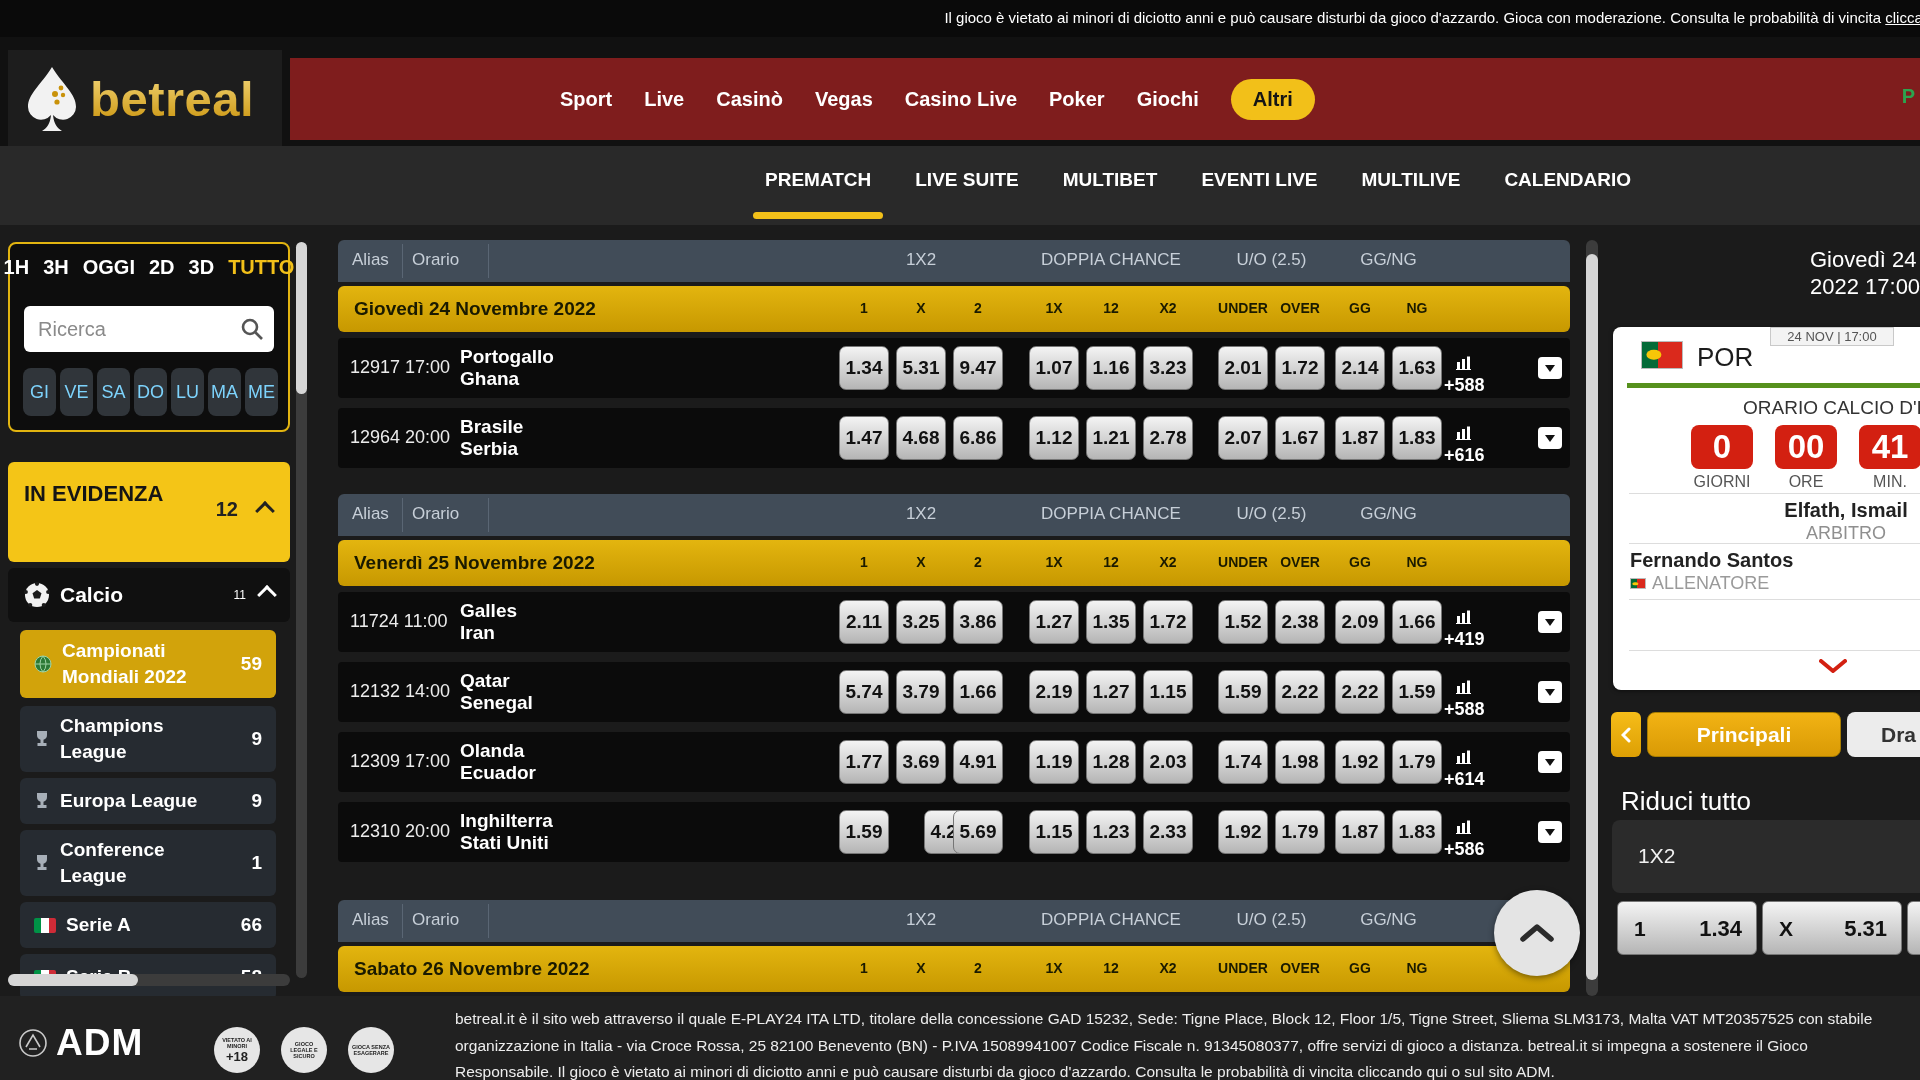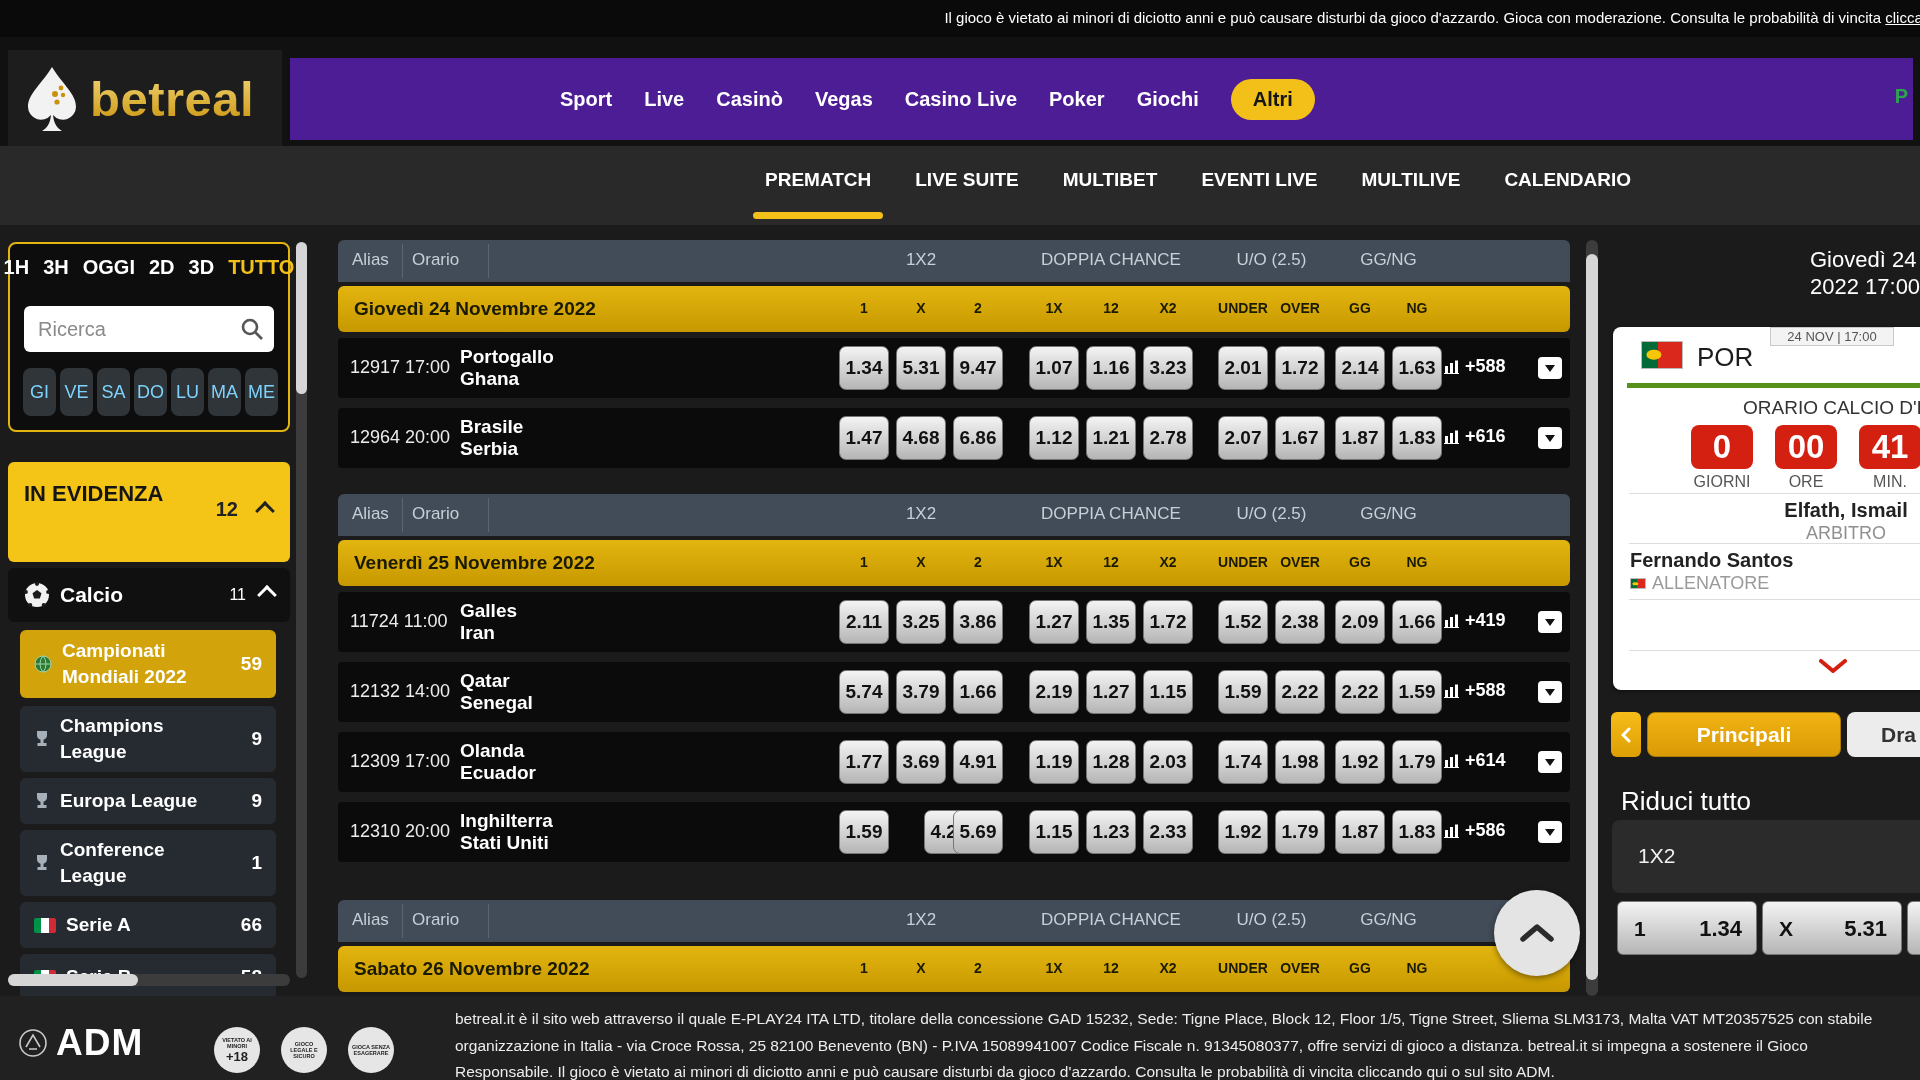--- a/index.html
+++ b/index.html
@@ -10,21 +10,21 @@
   
   .topbar{position:absolute;left:0;top:0;width:100%;height:37px;background:#0a0a0a;}
   .topbar .txt{position:absolute;top:9px;right:-52px;white-space:nowrap;font-size:15px;color:#fff;}
   .topbar .lnk{text-decoration:underline;cursor:pointer;}
 
   
   .header{position:absolute;left:0;top:37px;width:100%;height:109px;background:#111;}
   .logo-box{position:absolute;left:8px;top:13px;width:274px;height:97px;background:#1d1d1d;display:flex;align-items:center;}
   .brand{font-size:49px;font-weight:bold;letter-spacing:.5px;margin-left:8px;
          background:linear-gradient(#f3d77a,#c9920a);-webkit-background-clip:text;background-clip:text;color:transparent;}
-  .nav-panel{position:absolute;left:290px;top:21px;right:7px;height:82px;background:#4c1d95;}
+  .nav-panel{position:absolute;left:290px;top:21px;right:0;height:82px;background:#7f1d1d;}
   .nav{position:absolute;left:270px;top:0;height:100%;display:flex;align-items:center;gap:32px;}
   .nav-item{color:#fff;font-weight:bold;font-size:20px;cursor:pointer;}
   .nav-more{background:#f2c019;color:#151515;padding:9px 22px;border-radius:24px;font-weight:bold;font-size:20px;cursor:pointer;}
   .partial-p{position:absolute;right:5px;top:27px;color:#2da44e;font-weight:bold;font-size:20px;}
 
   
   .subnav{position:absolute;left:0;top:146px;width:100%;height:79px;background:#292929;}
   .tabs{position:absolute;left:765px;top:23px;display:flex;gap:44px;}
   .tab{color:#fff;font-size:19px;font-weight:600;position:relative;cursor:pointer;white-space:nowrap;}
   .tab.active::after{content:"";position:absolute;left:-12px;right:-12px;top:43px;height:7px;border-radius:4px;background:#f2c019;}
@@ -43,21 +43,21 @@
   .daysrow{position:absolute;left:13px;top:124px;width:256px;display:flex;gap:4px;}
   .day{width:33px;height:48px;background:#30353a;border-radius:8px;color:#7dd3fc;font-size:18px;
        display:flex;align-items:center;justify-content:center;cursor:pointer;}
   .evid{position:absolute;left:8px;top:462px;width:282px;height:100px;background:#f4c517;border-radius:6px;cursor:pointer;}
   .evid .lab{position:absolute;left:16px;top:17px;width:150px;font-size:22px;font-weight:800;color:#151515;line-height:30px;}
   .evid .cnt{position:absolute;right:52px;top:36px;font-size:20px;font-weight:bold;color:#222;}
   .chev-up{width:11px;height:11px;border-left:3px solid #222;border-top:3px solid #222;transform:rotate(45deg);}
   .sportrow{position:absolute;left:8px;top:568px;width:282px;height:54px;background:#101010;border-radius:6px;
             display:flex;align-items:center;padding:0 16px;box-sizing:border-box;cursor:pointer;}
   .sportrow .lab{color:#fff;font-weight:bold;font-size:21px;margin-left:10px;}
-  .sportrow .cnt{margin-left:auto;color:#fff;font-size:16px;margin-right:14px;}
+  .sportrow .cnt{margin-left:auto;color:#fff;font-size:12px;margin-right:14px;}
   .league{position:absolute;left:20px;width:256px;background:#262b31;border-radius:6px;display:flex;align-items:center;
           padding:0 14px;box-sizing:border-box;cursor:pointer;}
   .league .lab{color:#fff;font-weight:600;font-size:19px;line-height:26px;margin-left:10px;width:150px;}
   .league .cnt{margin-left:auto;color:#fff;font-weight:bold;font-size:19px;}
   .league.sel{background:#d2a30b;}
   .itflag{width:22px;height:15px;border-radius:2px;background:linear-gradient(90deg,#009246 0 33%,#fff 33% 66%,#ce2b37 66%);flex:none;}
   .ptflag{background:linear-gradient(90deg,#046a38 0 40%,#da291c 40% 100%);position:relative;border:1px solid #bbb;box-sizing:border-box;}
   .ptflag::after{content:"";position:absolute;left:30%;top:50%;width:38%;height:40%;transform:translate(-50%,-50%);
                  background:#f7c608;border-radius:50%;}
   .sbar{background:#3c3c3c;border-radius:6px;}
@@ -72,21 +72,21 @@
           background:linear-gradient(#e3b50f,#c79800);}
   .t-date .d{position:absolute;left:16px;top:12px;font-size:19px;font-weight:bold;color:#1a1a00;}
   .t-date .oh{position:absolute;top:14px;width:56px;text-align:center;font-size:14px;font-weight:bold;color:#1a1a00;}
   .t-row{position:absolute;left:338px;width:1232px;height:60px;background:#0b0b0b;border-radius:4px;cursor:pointer;}
   .t-row .at{position:absolute;left:12px;top:19px;font-size:18px;color:#ececec;white-space:nowrap;}
   .t-row .teams{position:absolute;left:122px;top:8px;font-size:19px;font-weight:bold;color:#fff;line-height:22px;}
   .ob{position:absolute;top:8px;width:50px;height:44px;border-radius:7px;box-sizing:border-box;
       background:linear-gradient(#f4f4f4,#b5b5b5);border:1px solid #767676;text-align:center;line-height:42px;
       font-size:19px;font-weight:bold;color:#111;cursor:pointer;}
   .morebtn{position:absolute;left:1106px;top:18px;display:flex;align-items:center;gap:5px;color:#fff;
-           font-size:18px;font-weight:bold;cursor:pointer;}
+           font-size:18px;font-weight:bold;cursor:pointer;flex-direction:column;}
   .ddbtn{position:absolute;left:1200px;top:19px;width:24px;height:22px;background:#fff;border-radius:4px;
          display:flex;align-items:center;justify-content:center;cursor:pointer;}
   .caret{width:0;height:0;border-left:5px solid transparent;border-right:5px solid transparent;border-top:7px solid #111;}
 
   
   .scrolltop{position:absolute;left:1494px;top:890px;width:86px;height:86px;border-radius:50%;background:#e4e4e4;
              display:flex;align-items:center;justify-content:center;z-index:6;cursor:pointer;box-shadow:0 2px 6px rgba(0,0,0,.45);}
 
   
   .rp-title{position:absolute;left:1632px;top:246px;font-size:22px;font-weight:bold;color:#fff;line-height:27px;}

